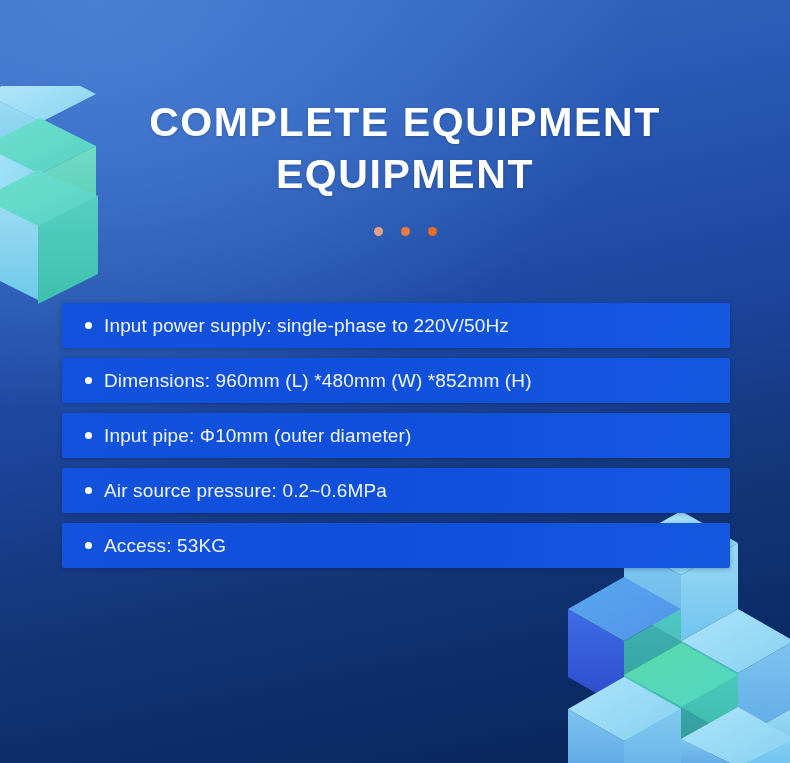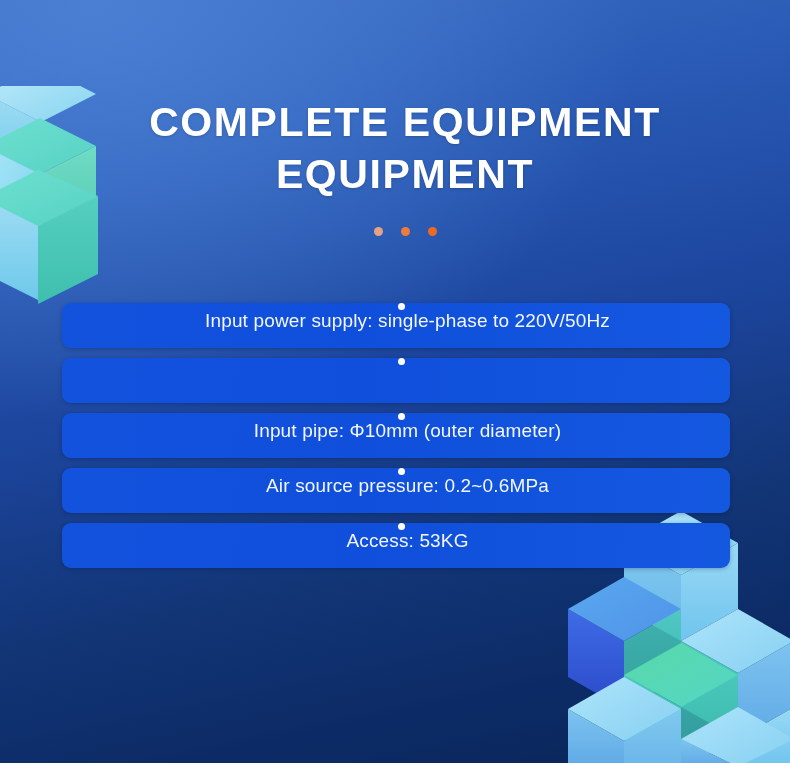--- a/index.html
+++ b/index.html
@@ -57,28 +57,27 @@
     left: 62px;
     top: 303px;
     width: 668px;
     display: flex;
     flex-direction: column;
     gap: 10px;
   }
   .spec-row {
     position: relative;
     height: 45px;
-    border-radius: 9px;
+    border-radius: 2px;
     background: linear-gradient(96deg, #1352dd 0%, #0f4fdb 45%, #1558e0 100%);
     box-shadow: 0 1px 4px rgba(3, 20, 60, .30);
     display: flex;
     align-items: center;
     padding-left: 23px;
     box-sizing: border-box;
-    flex-direction: column;
   }
   .bullet {
     width: 7px;
     height: 7px;
     border-radius: 50%;
     background: #ffffff;
     flex: 0 0 auto;
     margin-right: 12px;
   }
   .spec-text {
@@ -237,20 +236,21 @@
     </div>
   </div>
 
   <div class="spec-list" id="spec-list">
       <div class="spec-row">
         <span class="bullet"></span>
         <span class="spec-text">Input power supply: single-phase to 220V/50Hz</span>
       </div>
       <div class="spec-row">
         <span class="bullet"></span>
+        <span class="spec-text">Dimensions: 960mm (L) *480mm (W) *852mm (H)</span>
       </div>
       <div class="spec-row">
         <span class="bullet"></span>
         <span class="spec-text">Input pipe: Φ10mm (outer diameter)</span>
       </div>
       <div class="spec-row">
         <span class="bullet"></span>
         <span class="spec-text">Air source pressure: 0.2~0.6MPa</span>
       </div>
       <div class="spec-row">

